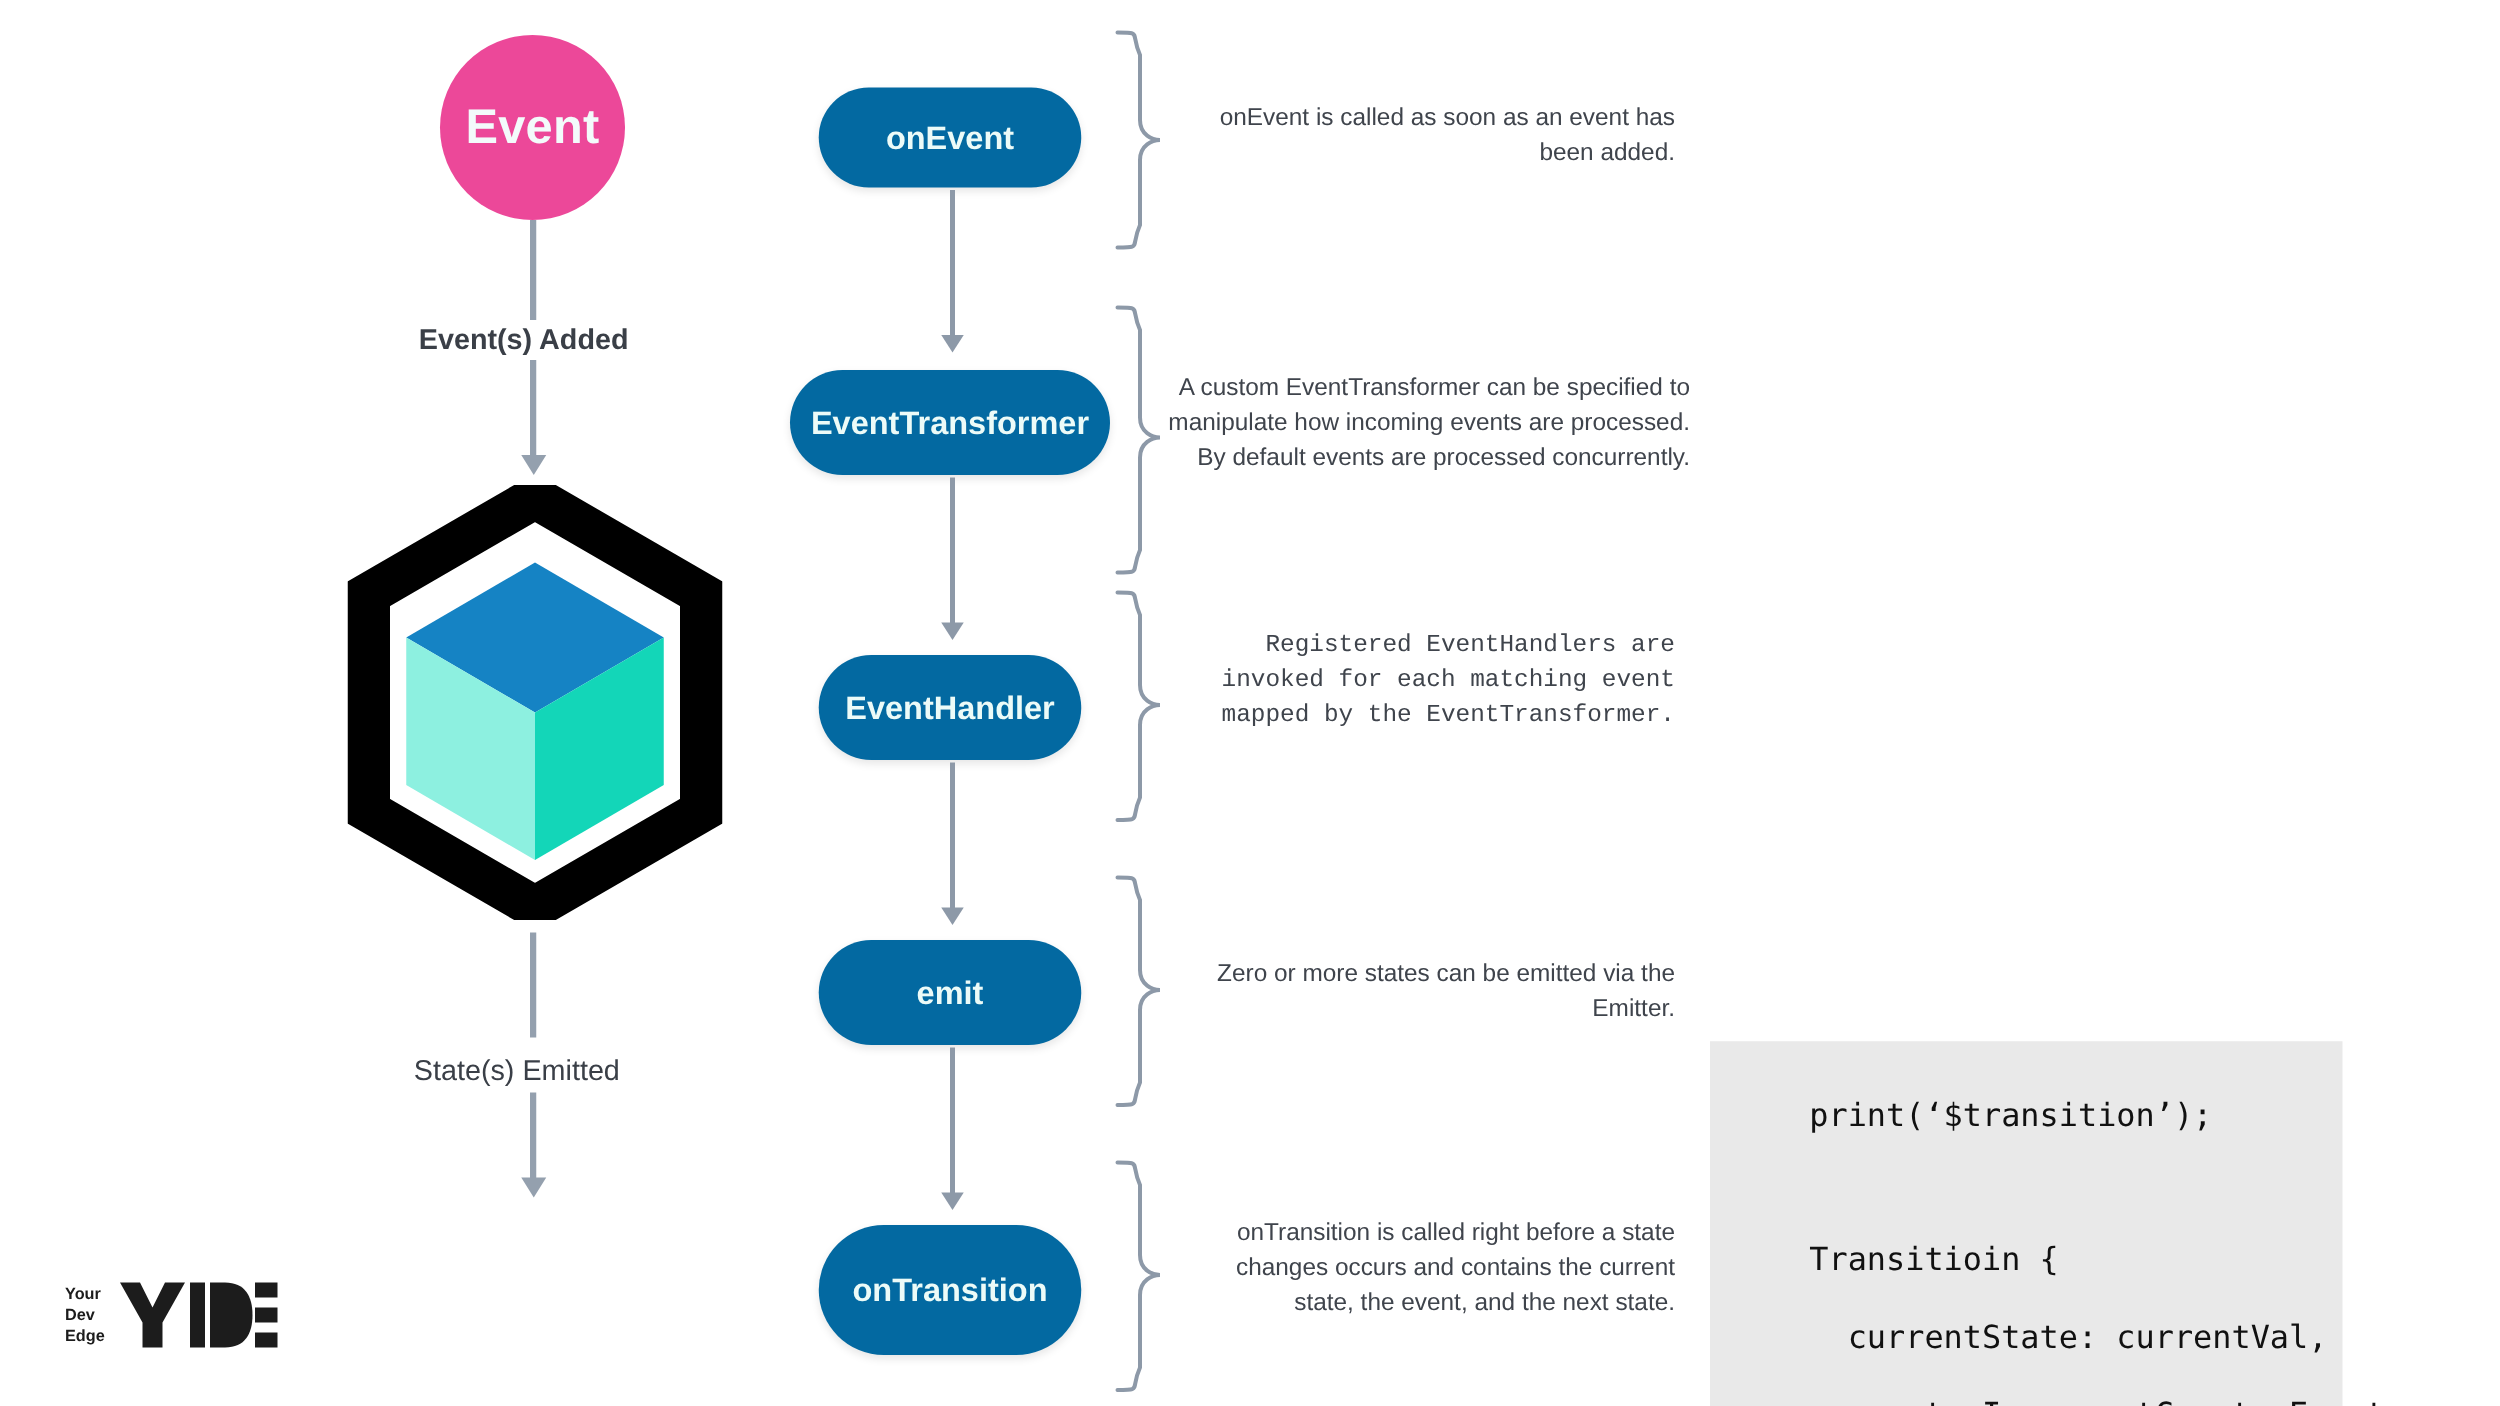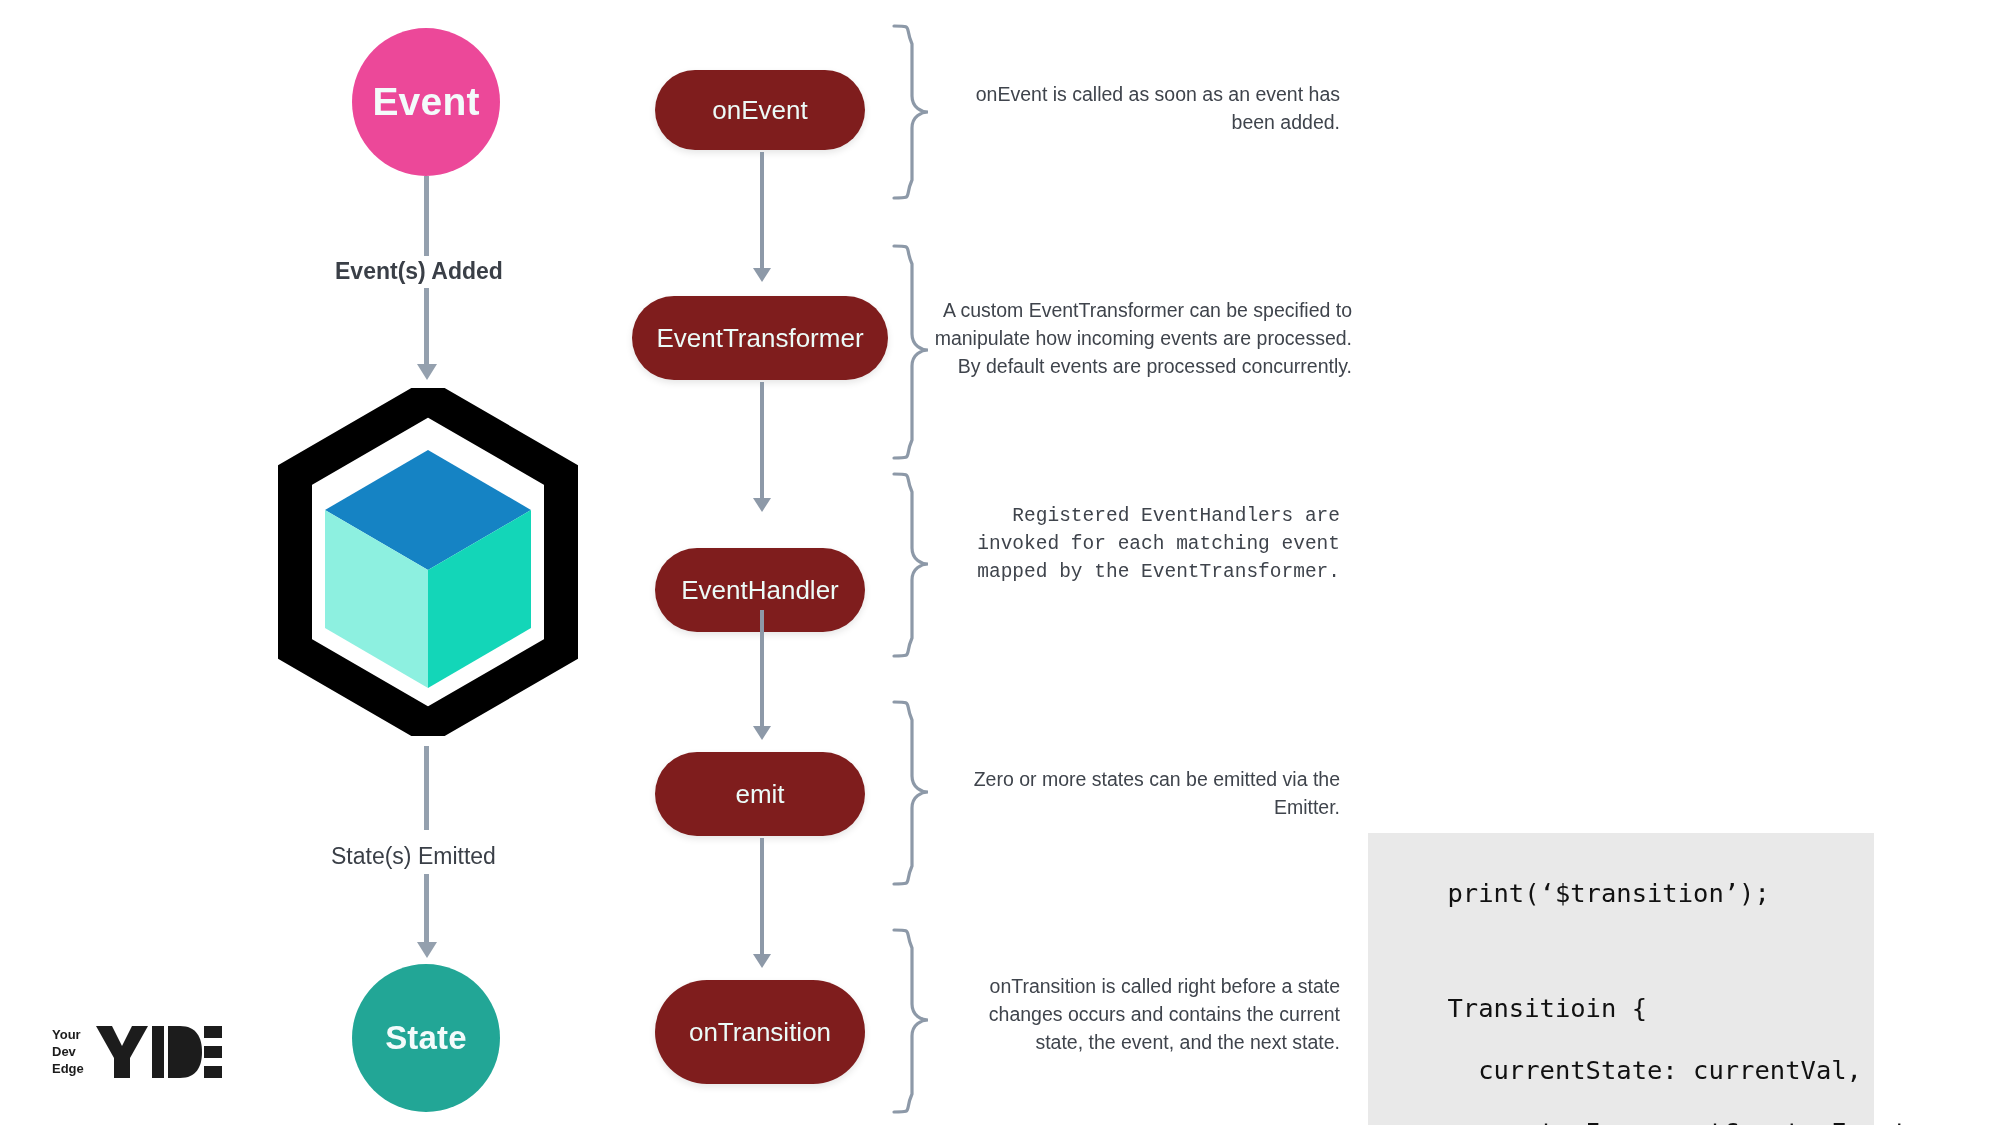--- a/index.html
+++ b/index.html
@@ -76,27 +76,27 @@
     position: absolute;
     left: 278px;
     top: 388px;
     width: 300px;
     height: 348px;
   }
 
   
   .pill {
     position: absolute;
-    background: #7f1d1d;
+    background: #0369a1;
     border-radius: 999px;
     display: flex;
     align-items: center;
     justify-content: center;
     color: #ecfbf8;
-    font-weight: normal;
+    font-weight: bold;
     font-size: 26px;
     box-shadow: 0 3px 7px rgba(0,0,0,0.10);
     white-space: nowrap;
   }
   .pipe-line {
     position: absolute;
     width: 4px;
     background: #8d99a8;
     left: 760px;
   }
@@ -184,31 +184,30 @@
     </svg>
   </div>
 
   <div class="vline" style="left:424px; top:746px; height:84px;"></div>
 
   <div class="flow-label lbl-states-emitted">State(s) Emitted</div>
 
   <div class="vline" style="left:424px; top:874px; height:72px;"></div>
   <div class="arrow-head" style="left:417px; top:942px;"></div>
 
-  <div class="node-circle state-circle">State</div>
 
   <div class="pill" style="left:655px; top:70px; width:210px; height:80px;">onEvent</div>
   <div class="pipe-line" style="top:152px; height:120px;"></div>
   <div class="pipe-arrow" style="top:268px;"></div>
 
   <div class="pill" style="left:632px; top:296px; width:256px; height:84px;">EventTransformer</div>
   <div class="pipe-line" style="top:382px; height:120px;"></div>
   <div class="pipe-arrow" style="top:498px;"></div>
 
-  <div class="pill" style="left:655px; top:524px; width:210px; height:84px;margin-top:24px;">EventHandler</div>
+  <div class="pill" style="left:655px; top:524px; width:210px; height:84px;">EventHandler</div>
   <div class="pipe-line" style="top:610px; height:120px;"></div>
   <div class="pipe-arrow" style="top:726px;"></div>
 
   <div class="pill" style="left:655px; top:752px; width:210px; height:84px;">emit</div>
   <div class="pipe-line" style="top:838px; height:120px;"></div>
   <div class="pipe-arrow" style="top:954px;"></div>
 
   <div class="pill" style="left:655px; top:980px; width:210px; height:104px;">onTransition</div>
 
   <div class="brace" style="top:22px;">

